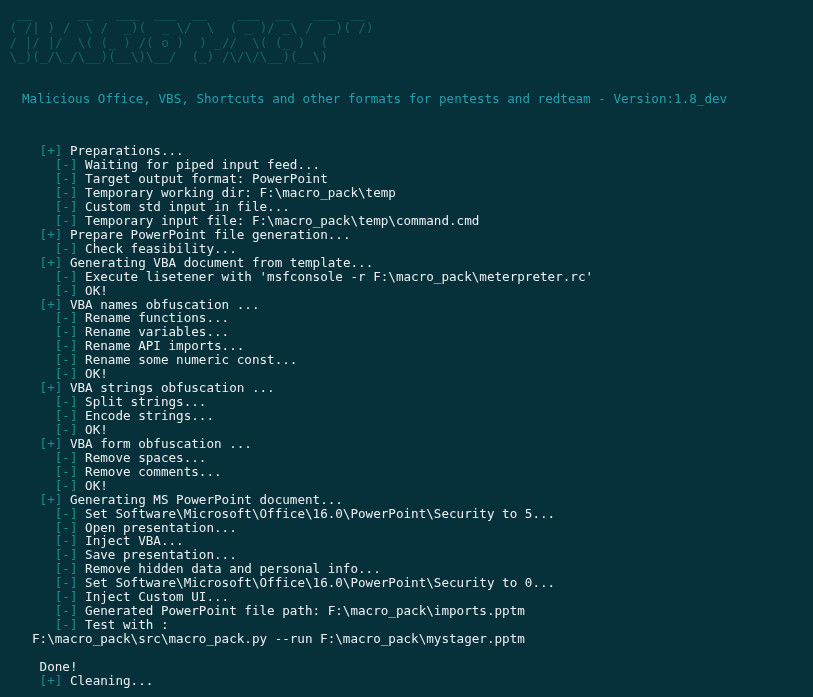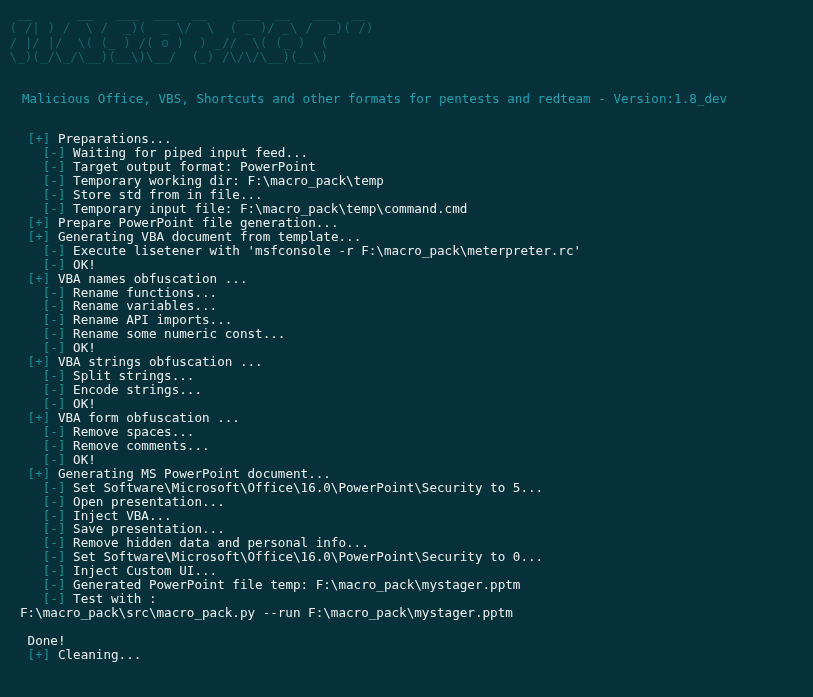--- a/index.html
+++ b/index.html
@@ -46,21 +46,21 @@
     padding-top: 28px;
     margin: 0;
     font-size: 12.6px;
     line-height: 14px;
   }
 
   
   .log {
     padding-top: 22px;
     padding-left: 16px;
-    margin: 4px;
+    margin: 16px;
   }
   .line {
     white-space: pre;
     margin: 0;
     height: 13.95px;
     line-height: 13.95px;
     color: #e6eef0;
   }
   .mark-plus  { color: #1d8f92; }
   .mark-minus { color: #1d8f92; }
@@ -77,23 +77,24 @@
  / |/ |/  \( (_ ) /( o )  ) _//  \( (_ )  (  
  \_)(_/\_/\__)(__\)\__/  (_) /\/\/\__)(__\)</pre>
 
   <div class="subtitle">Malicious Office, VBS, Shortcuts and other formats for pentests and redteam - Version:1.8_dev Release:Community</div>
 
   <div class="log" id="log-output">
       <div class="line"><span class="blank"> </span><span class="mark-plus">[+]</span><span class="txt"> Preparations...</span></div>
       <div class="line"><span class="blank">   </span><span class="mark-minus">[-]</span><span class="txt"> Waiting for piped input feed...</span></div>
       <div class="line"><span class="blank">   </span><span class="mark-minus">[-]</span><span class="txt"> Target output format: PowerPoint</span></div>
       <div class="line"><span class="blank">   </span><span class="mark-minus">[-]</span><span class="txt"> Temporary working dir: F:\macro_pack\temp</span></div>
-      <div class="line"><span class="blank">   </span><span class="mark-minus">[-]</span><span class="txt"> Store std from in file...</span></div>
+      <div class="line"><span class="blank">   </span><span class="mark-minus">[-]</span><span class="txt"> Custom std input in file...</span></div>
       <div class="line"><span class="blank">   </span><span class="mark-minus">[-]</span><span class="txt"> Temporary input file: F:\macro_pack\temp\command.cmd</span></div>
       <div class="line"><span class="blank"> </span><span class="mark-plus">[+]</span><span class="txt"> Prepare PowerPoint file generation...</span></div>
+      <div class="line"><span class="blank">   </span><span class="mark-minus">[-]</span><span class="txt"> Check feasibility...</span></div>
       <div class="line"><span class="blank"> </span><span class="mark-plus">[+]</span><span class="txt"> Generating VBA document from template...</span></div>
       <div class="line"><span class="blank">   </span><span class="mark-minus">[-]</span><span class="txt"> Execute lisetener with 'msfconsole -r F:\macro_pack\meterpreter.rc'</span></div>
       <div class="line"><span class="blank">   </span><span class="mark-minus">[-]</span><span class="txt"> OK!</span></div>
       <div class="line"><span class="blank"> </span><span class="mark-plus">[+]</span><span class="txt"> VBA names obfuscation ...</span></div>
       <div class="line"><span class="blank">   </span><span class="mark-minus">[-]</span><span class="txt"> Rename functions...</span></div>
       <div class="line"><span class="blank">   </span><span class="mark-minus">[-]</span><span class="txt"> Rename variables...</span></div>
       <div class="line"><span class="blank">   </span><span class="mark-minus">[-]</span><span class="txt"> Rename API imports...</span></div>
       <div class="line"><span class="blank">   </span><span class="mark-minus">[-]</span><span class="txt"> Rename some numeric const...</span></div>
       <div class="line"><span class="blank">   </span><span class="mark-minus">[-]</span><span class="txt"> OK!</span></div>
       <div class="line"><span class="blank"> </span><span class="mark-plus">[+]</span><span class="txt"> VBA strings obfuscation ...</span></div>
@@ -105,21 +106,21 @@
       <div class="line"><span class="blank">   </span><span class="mark-minus">[-]</span><span class="txt"> Remove comments...</span></div>
       <div class="line"><span class="blank">   </span><span class="mark-minus">[-]</span><span class="txt"> OK!</span></div>
       <div class="line"><span class="blank"> </span><span class="mark-plus">[+]</span><span class="txt"> Generating MS PowerPoint document...</span></div>
       <div class="line"><span class="blank">   </span><span class="mark-minus">[-]</span><span class="txt"> Set Software\Microsoft\Office\16.0\PowerPoint\Security to 5...</span></div>
       <div class="line"><span class="blank">   </span><span class="mark-minus">[-]</span><span class="txt"> Open presentation...</span></div>
       <div class="line"><span class="blank">   </span><span class="mark-minus">[-]</span><span class="txt"> Inject VBA...</span></div>
       <div class="line"><span class="blank">   </span><span class="mark-minus">[-]</span><span class="txt"> Save presentation...</span></div>
       <div class="line"><span class="blank">   </span><span class="mark-minus">[-]</span><span class="txt"> Remove hidden data and personal info...</span></div>
       <div class="line"><span class="blank">   </span><span class="mark-minus">[-]</span><span class="txt"> Set Software\Microsoft\Office\16.0\PowerPoint\Security to 0...</span></div>
       <div class="line"><span class="blank">   </span><span class="mark-minus">[-]</span><span class="txt"> Inject Custom UI...</span></div>
-      <div class="line"><span class="blank">   </span><span class="mark-minus">[-]</span><span class="txt"> Generated PowerPoint file temp: F:\macro_pack\mystager.pptm</span></div>
+      <div class="line"><span class="blank">   </span><span class="mark-minus">[-]</span><span class="txt"> Generated PowerPoint file path: F:\macro_pack\imports.pptm</span></div>
       <div class="line"><span class="blank">   </span><span class="mark-minus">[-]</span><span class="txt"> Test with :</span></div>
       <div class="line"><span class="txt">F:\macro_pack\src\macro_pack.py --run F:\macro_pack\mystager.pptm</span></div>
       <div class="line"><span class="txt">&nbsp;</span></div>
       <div class="line"><span class="txt"> Done!</span></div>
       <div class="line"><span class="blank"> </span><span class="mark-plus">[+]</span><span class="txt"> Cleaning...</span></div>
     </div>
 
 </div>
 
 </body></html>

